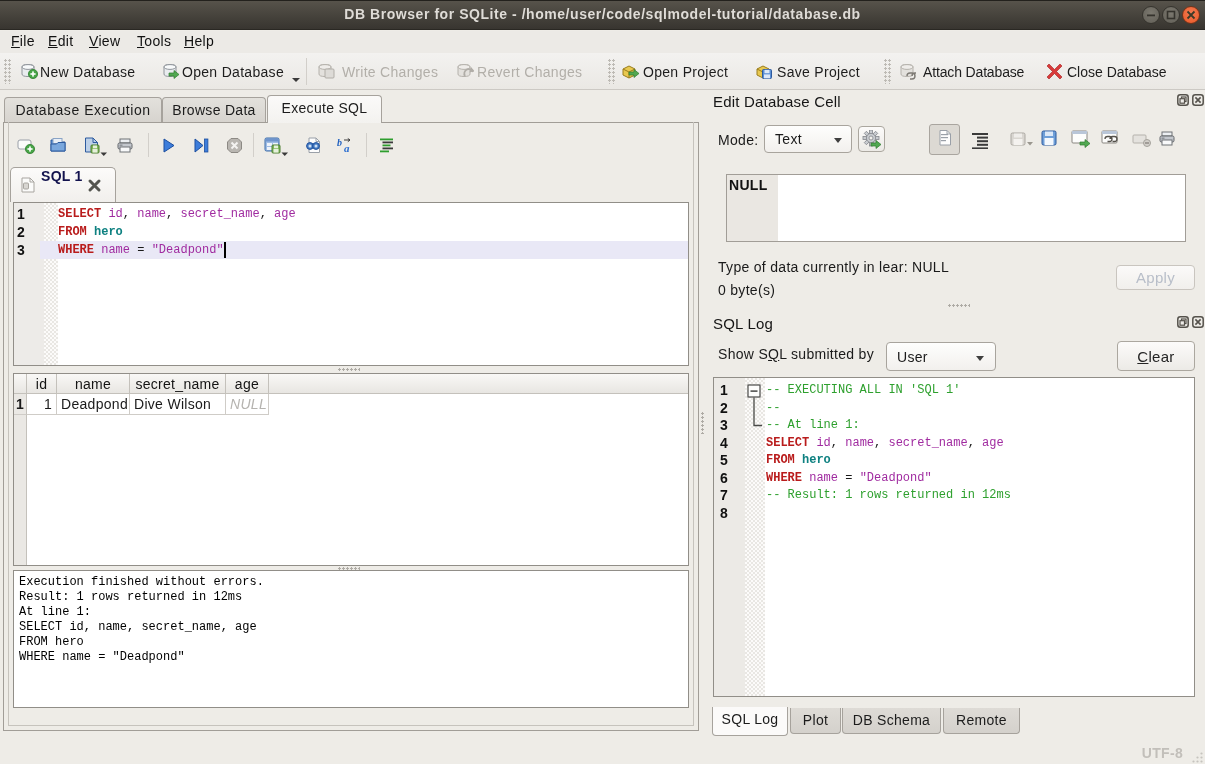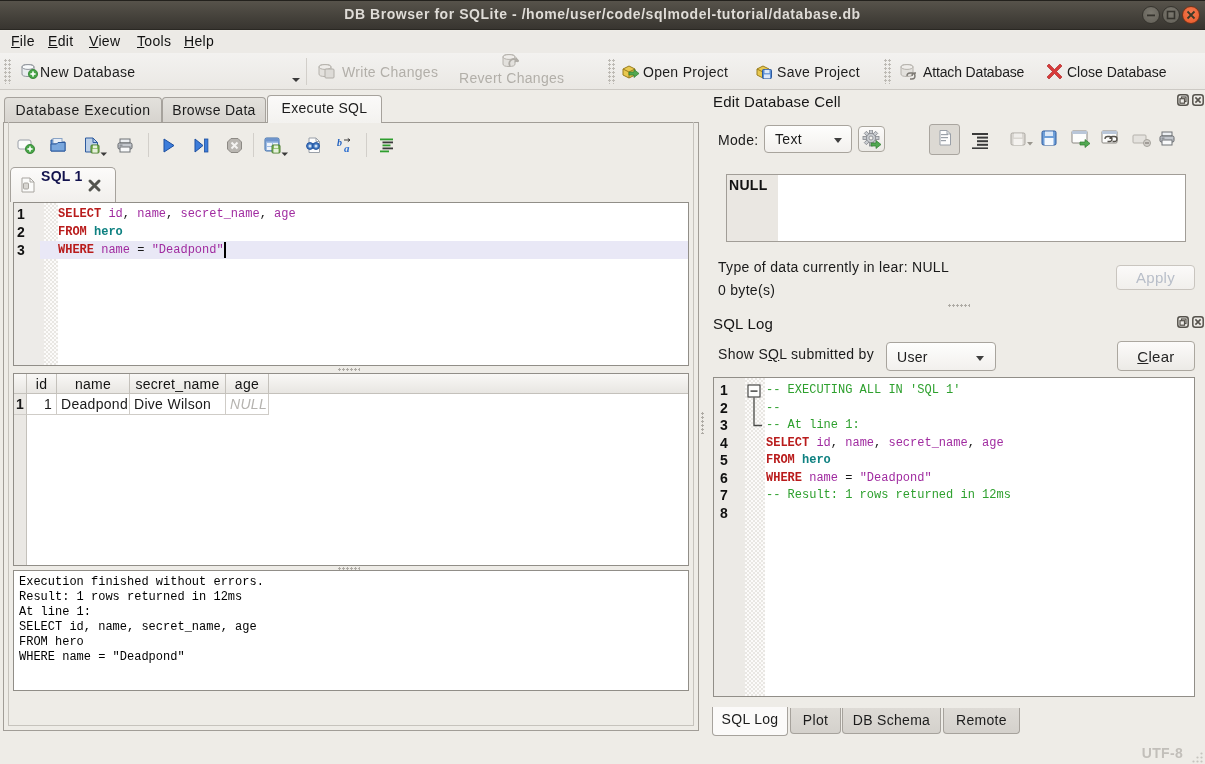--- a/index.html
+++ b/index.html
@@ -61,21 +61,21 @@
 .cmt { color:#2ea02e; }
 
 
 #rtable { position:absolute; left:13px; top:373px; width:676px; height:193px; background:#fff; border:1px solid #918e88; }
 #rtable .hrow { position:absolute; left:0; top:0; width:674px; height:20px; background:linear-gradient(#f9f8f6,#e8e6e2); border-bottom:1px solid #c4c1bb; }
 #rtable .hcell { position:absolute; top:0; height:20px; border-right:1px solid #c4c1bb; text-align:center; font-size:14px; line-height:20px; color:#141414; }
 #rtable .gcol { position:absolute; left:0; top:20px; width:13px; height:171px; background:#eae8e4; border-right:1px solid #c4c1bb; }
 #rtable .cell { position:absolute; top:20px; height:21px; border-right:1px solid #cfccc7; border-bottom:1px solid #cfccc7; font-size:14px; line-height:21px; }
 
 
-#msgbox { position:absolute; left:13px; top:570px; width:676px; height:121px; background:#fff; border:1px solid #918e88; }
+#msgbox { position:absolute; left:13px; top:570px; width:676px; height:138px; background:#fff; border:1px solid #918e88; }
 #msgbox pre { position:absolute; left:5px; top:4px; font-family:"Liberation Mono",monospace; font-size:12px; line-height:15px; color:#000; letter-spacing:0; }
 
 
 .hdots { position:absolute; width:22px; height:3px; background-image:radial-gradient(circle at 1.5px 1.5px,#aeaba5 1.1px,transparent 1.3px); background-size:4px 3px; }
 .vdots { position:absolute; width:3px; height:22px; background-image:radial-gradient(circle at 1.5px 1.5px,#aeaba5 1.1px,transparent 1.3px); background-size:3px 4px; }
 
 
 .docktitle { position:absolute; font-size:15px; color:#151515; letter-spacing:0.2px; }
 .combo { position:absolute; background:linear-gradient(#fefefd,#f2f0ed); border:1px solid #a8a49d; border-radius:4px; font-size:14px; color:#1a1a1a; }
 .combo .arr { position:absolute; width:0; height:0; border-left:4px solid transparent; border-right:4px solid transparent; border-top:5px solid #3f3f3f; }
@@ -171,30 +171,37 @@
 
 <div id="toolbar">
   <div class="grip" style="left:4px;top:6px;height:25px;"></div>
   <div class="tbitem" style="left:20px;">
     <svg width="18" height="17" viewBox="0 0 18 17">
         <use href="#cyl" x="0" y="0"></use>
         <use href="#plusgreen" x="8" y="6"></use>
       </svg>
     <span class="tblabel" style="margin-left:2px;">New Database</span>
   </div>
+  <div class="tbitem" style="left:162px;">
+    <svg width="18" height="17" viewBox="0 0 18 17">
+        <use href="#cyl"></use>
+        <use href="#arrgreen" x="7" y="7"></use>
+      </svg>
+    <span class="tblabel" style="margin-left:2px;">Open Database</span>
+  </div>
   <span class="caret" style="position:absolute;left:292px;top:25px;"></span>
   <div class="vsep" style="left:306px;top:5px;height:27px;"></div>
   <div class="tbitem" style="left:317px;">
     <svg width="18" height="17" viewBox="0 0 18 17">
         <use href="#cylgray"></use>
         <rect x="8" y="6" width="9" height="9" rx="1" fill="#dddbd7" stroke="#b0ada7"></rect>
       </svg>
     <span class="tblabel dis" style="margin-left:7px;">Write Changes</span>
   </div>
-  <div class="tbitem" style="left:456px;flex-direction:column;">
+  <div class="tbitem" style="left:456px;">
     <svg width="18" height="17" viewBox="0 0 18 17">
         <use href="#cylgray"></use>
         <path d="M9 13 A4.5 4.5 0 1 1 17 9" fill="none" stroke="#b0ada7" stroke-width="1.8"></path>
         <path d="M15 4 L18.5 8 L13.5 9.5 Z" fill="#b0ada7"></path>
       </svg>
     <span class="tblabel dis" style="margin-left:3px;">Revert Changes</span>
   </div>
   <div class="grip" style="left:608px;top:6px;height:25px;"></div>
   <div class="tbitem" style="left:621px;">
     <svg width="20" height="17" viewBox="0 0 20 17">

